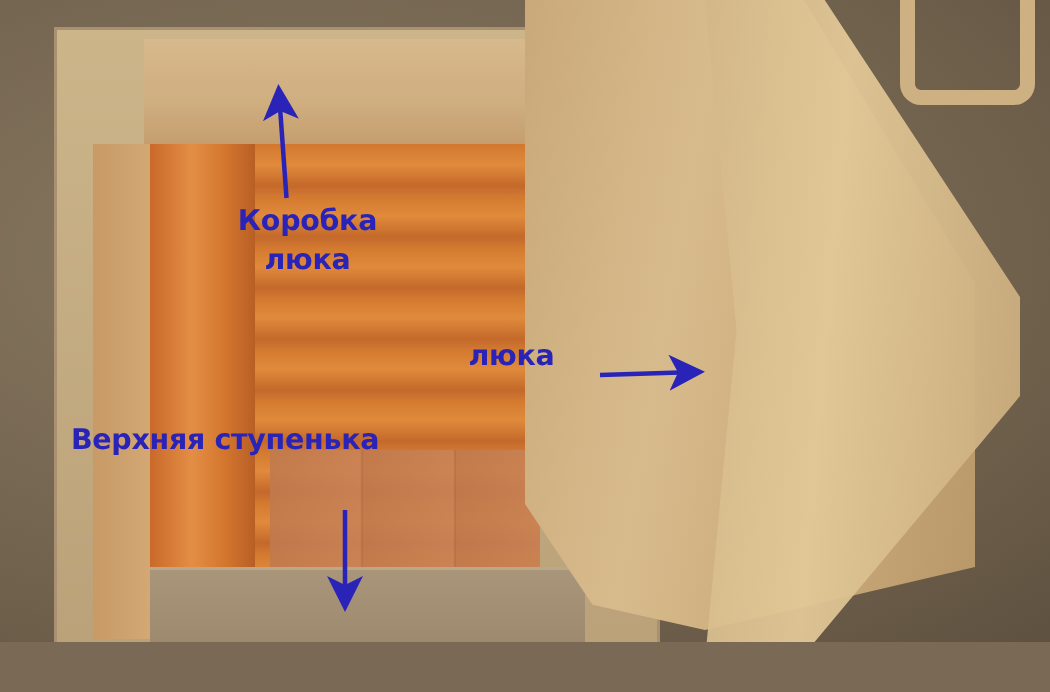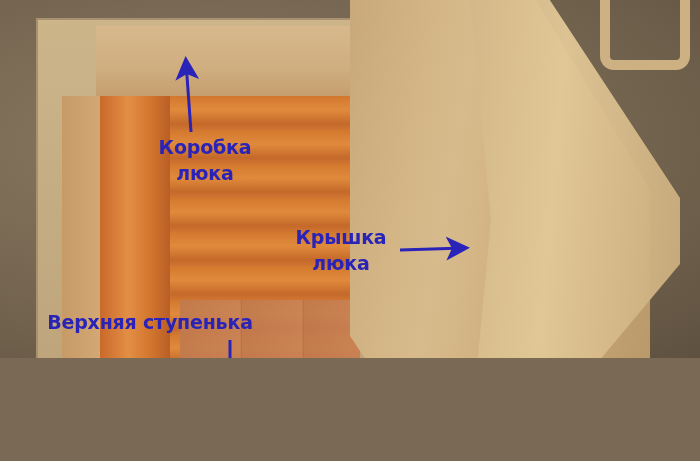--- a/index.html
+++ b/index.html
@@ -1,17 +1,17 @@
 <!DOCTYPE html>
 <html><head>
   <meta charset="utf-8">
   <style>
     html, body { margin: 0; padding: 0; }
     body { width: 700px; height: 461px; overflow: hidden; background: #7a6a55; }
-    .scene { position: relative; width: 700px; height: 358px; overflow: hidden;
+    .scene { position: relative; width: 700px; height: 428px; overflow: hidden;
       background: radial-gradient(ellipse at 30% 40%, #8a7a62 0%, #6f604c 70%, #5e513f 100%); }
     .abs { position: absolute; }
     
     .frame-outer { left: 36px; top: 18px; width: 400px; height: 440px;
       background: linear-gradient(180deg,#cdb58a,#b9a078); border: 2px solid #a89070; }
     .frame-top-board { left: 96px; top: 26px; width: 340px; height: 70px;
       background: linear-gradient(180deg,#d7b98d 0%,#cfae80 60%,#c59e6e 100%); }
     .frame-left-board { left: 62px; top: 96px; width: 38px; height: 330px;
       background: linear-gradient(90deg,#c79a66,#d3a874); }
     
@@ -34,21 +34,21 @@
       background: linear-gradient(95deg,#d3b788 0%,#e2c897 40%,#c9ab7b 100%);
       clip-path: polygon(0 0, 38% 0, 100% 45%, 100% 60%, 30% 100%, 0 100%, 10% 50%); opacity:0.95; }
     .lid-handle { left: 600px; top: 0px; width: 70px; height: 60px;
       border: 10px solid #cdb183; border-top: none; border-radius: 0 0 14px 14px; }
     
     .label { position: absolute; color: #2a23b8; font-family: "DejaVu Sans", sans-serif;
       font-weight: bold; font-size: 19px; line-height: 26px; text-align: center;
       letter-spacing: -0.2px; }
     .label-box { left: 140px; top: 134px; width: 130px; }
     .label-lid { left: 282px; top: 224px; width: 118px; }
-    .label-step { left: 0px; top: 280px; width: 300px; margin-top: 29px; }
+    .label-step { left: 0px; top: 280px; width: 300px; }
     svg.arrows { position: absolute; left: 0; top: 0; }
   </style>
 </head>
 <body>
 
 <div class="scene">
   <div class="abs frame-outer"></div>
   <div class="abs shaft"></div>
   <div class="abs shaft-left-log"></div>
   <div class="abs shaft-floor"></div>
@@ -69,19 +69,18 @@
     <line x1="191" y1="132" x2="186" y2="62" stroke="#2a23b8" stroke-width="3" marker-end="url(#ah)"></line>
     <line x1="400" y1="250" x2="464" y2="248" stroke="#2a23b8" stroke-width="3" marker-end="url(#ah)"></line>
     <line x1="230" y1="340" x2="230" y2="402" stroke="#2a23b8" stroke-width="3" marker-end="url(#ah)"></line>
   </svg>
 
   <div class="label label-box">
     <div>Коробка</div>
     <div>люка</div>
   </div>
   <div class="label label-lid">
-    <div>Крышка</div>
     <div>люка</div>
   </div>
   <div class="label label-step">
     <div>Верхняя ступенька</div>
   </div>
 </div>
 
 </body></html>

